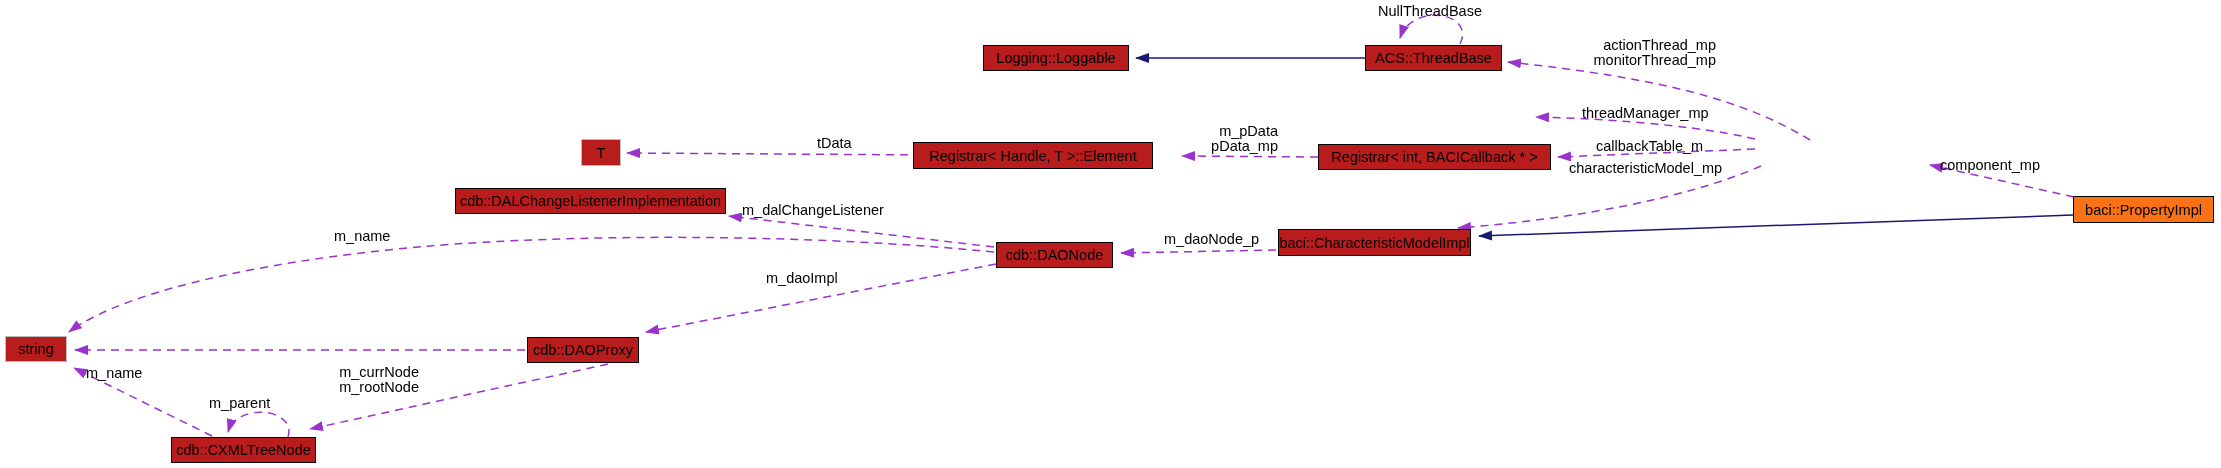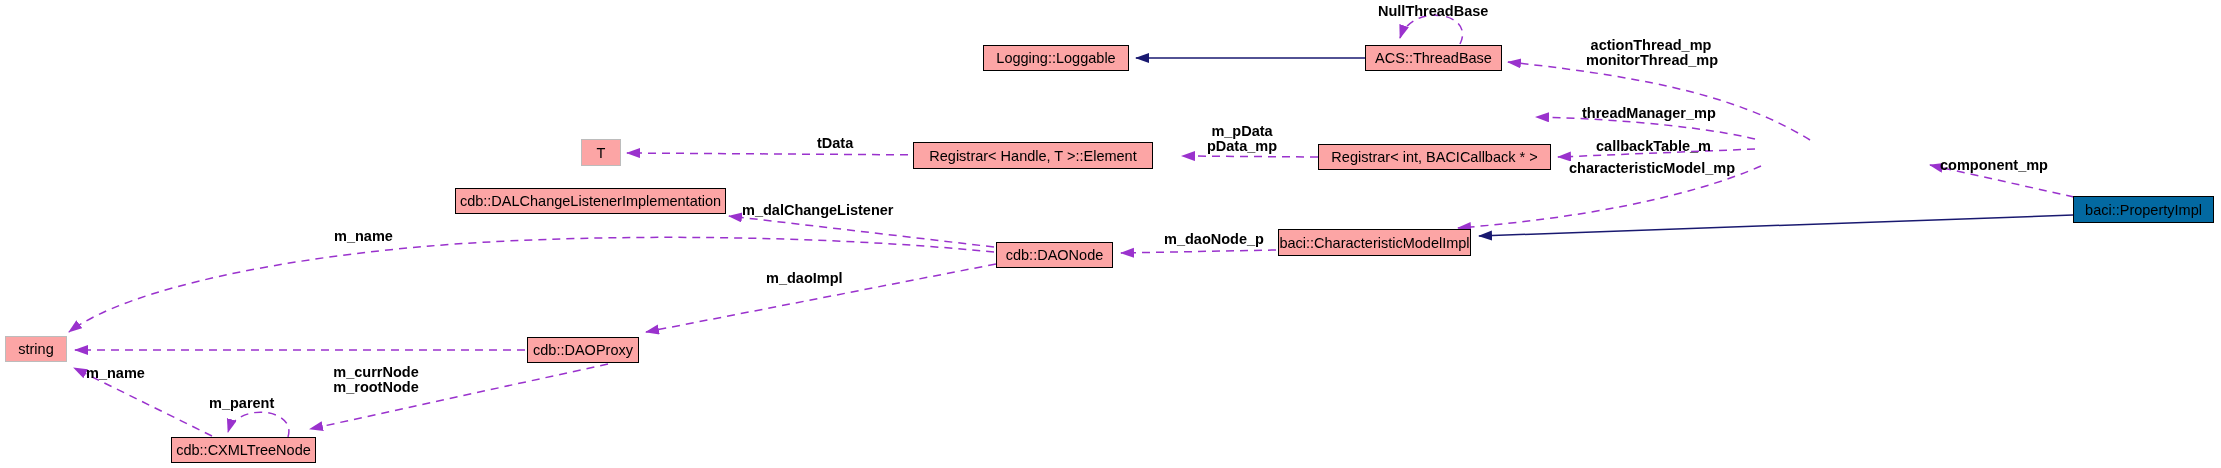--- a/index.html
+++ b/index.html
@@ -3,28 +3,28 @@
 <meta charset="utf-8">
 <style>
   html,body{margin:0;padding:0;background:#fff;}
   .stage{
     position:relative;width:2221px;height:468px;background:#ffffff;
     font-family:"Liberation Sans",sans-serif;color:#000;overflow:hidden;
   }
   svg.edges{position:absolute;left:0;top:0;width:2221px;height:468px;}
   .node{
     position:absolute;display:flex;align-items:center;justify-content:center;
-    background:#fca5a5;border:1.5px solid #000000;font-size:14.5px;
+    background:#b91c1c;border:1.5px solid #000000;font-size:14.5px;
     white-space:nowrap;box-sizing:border-box;cursor:pointer;
   }
   .node.external{border-color:#bcbcbc;}
-  .node.highlight{background:#0369a1;}
+  .node.highlight{background:#f97316;}
   .elabel{
     position:absolute;font-size:14.5px;line-height:15px;
-    white-space:pre;text-align:center;color:#000;font-weight:bold;
+    white-space:pre;text-align:right;color:#000;
   }
 </style>
 </head>
 <body>
 
 <div class="stage">
 
   <svg class="edges" xmlns="http://www.w3.org/2000/svg">
     <defs>
       <marker id="au" markerUnits="userSpaceOnUse" markerWidth="16" markerHeight="12" refX="13" refY="5" orient="auto">

